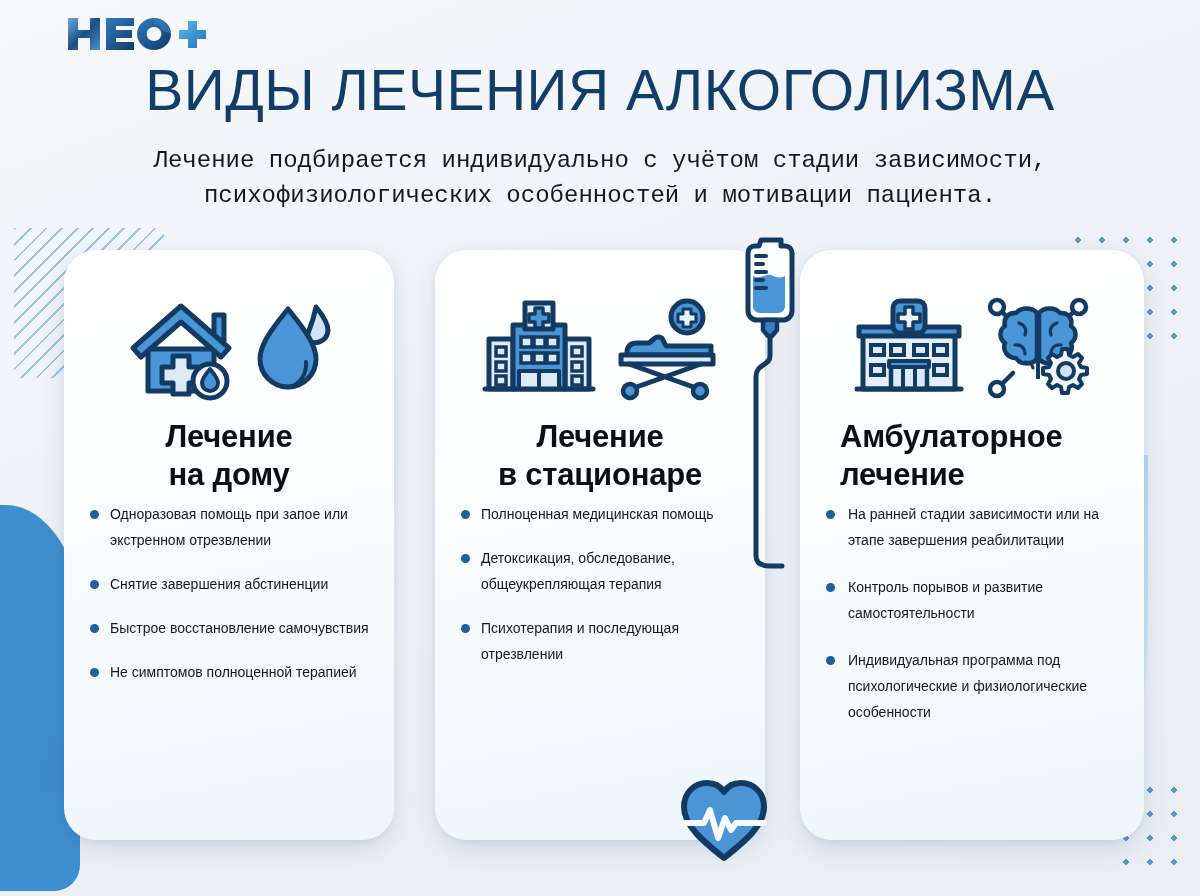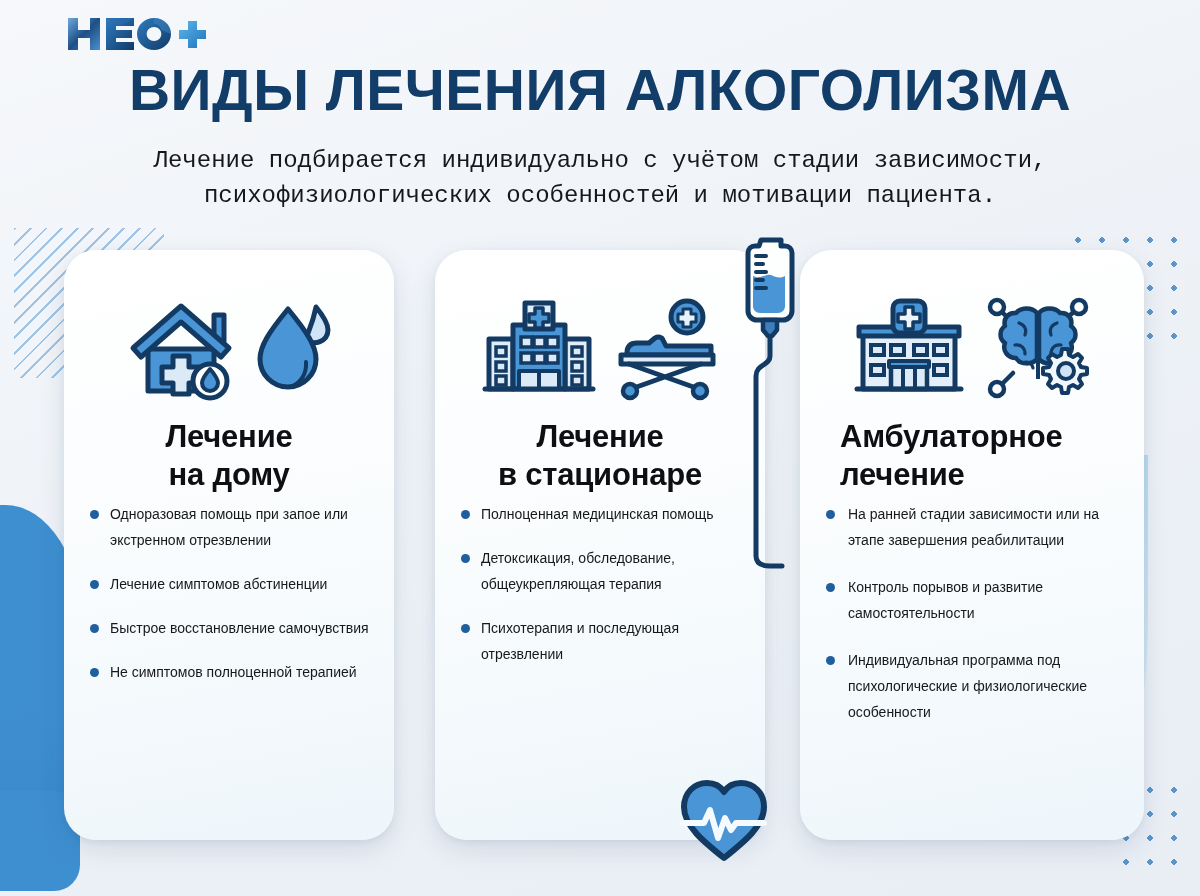--- a/index.html
+++ b/index.html
@@ -45,21 +45,21 @@
     background:linear-gradient(200deg,#bcdcf2 0%,#d4e9f7 60%,#e6f1fa 100%);
     border-radius:55% 0 42% 60% / 30% 0 52% 36%;
     pointer-events:none;
   }
 
   
   .logo{ position:absolute; left:66px; top:14px; height:40px; }
   .title{
     position:absolute; left:0; right:0; top:57px;
     text-align:center; font-size:57px; line-height:66px;
-    font-weight:700; letter-spacing:.5px; color:#123d69;
+    font-weight:400; letter-spacing:.5px; color:#123d69;
     text-shadow:0 1px 0 rgba(255,255,255,.6);
     font-family:"Liberation Sans","DejaVu Sans",sans-serif;
   }
   .subtitle{
     position:absolute; left:120px; right:120px; top:143px;
     text-align:center; font-size:24px; line-height:35px;
     color:#16181c; font-weight:400;font-family:Liberation Mono, monospace;
   }
 
   
@@ -171,21 +171,21 @@
             <path d="M52 63c1 12-6 22-16 25" fill="none" stroke="#123a63" stroke-width="4" stroke-linecap="round"></path>
           </svg>
         </span>
       </div>
       <h2 class="card-title">
         <span>Лечение</span><br>
         <span>на дому</span>
       </h2>
       <ul class="bullets">
         <li>Одноразовая помощь при запое или экстренном отрезвлении</li>
-        <li>Лечение симптомов абстиненции</li>
+        <li>Снятие завершения абстиненции</li>
         <li>Быстрое восстановление самочувствия</li>
         <li>Не симптомов полноценной терапией</li>
       </ul>
     </div>
 
     <div class="card" id="card2">
       <div class="icons">
         <span>
           <svg width="112" height="100" viewBox="0 0 112 100">
             <path d="M6 40h24v50H6z" fill="#e0edf8" stroke="#123a63" stroke-width="5" stroke-linejoin="round"></path>

